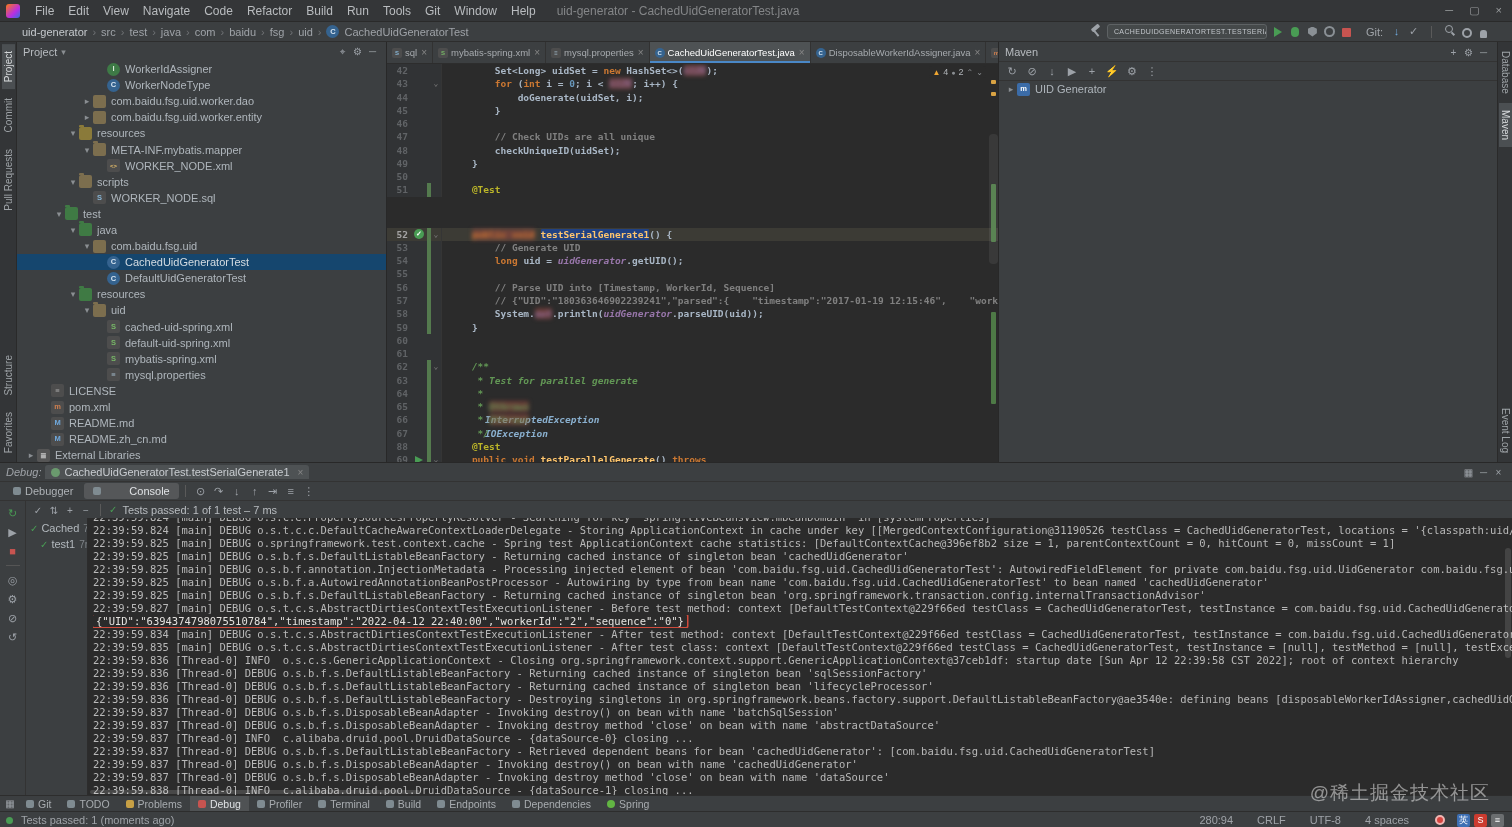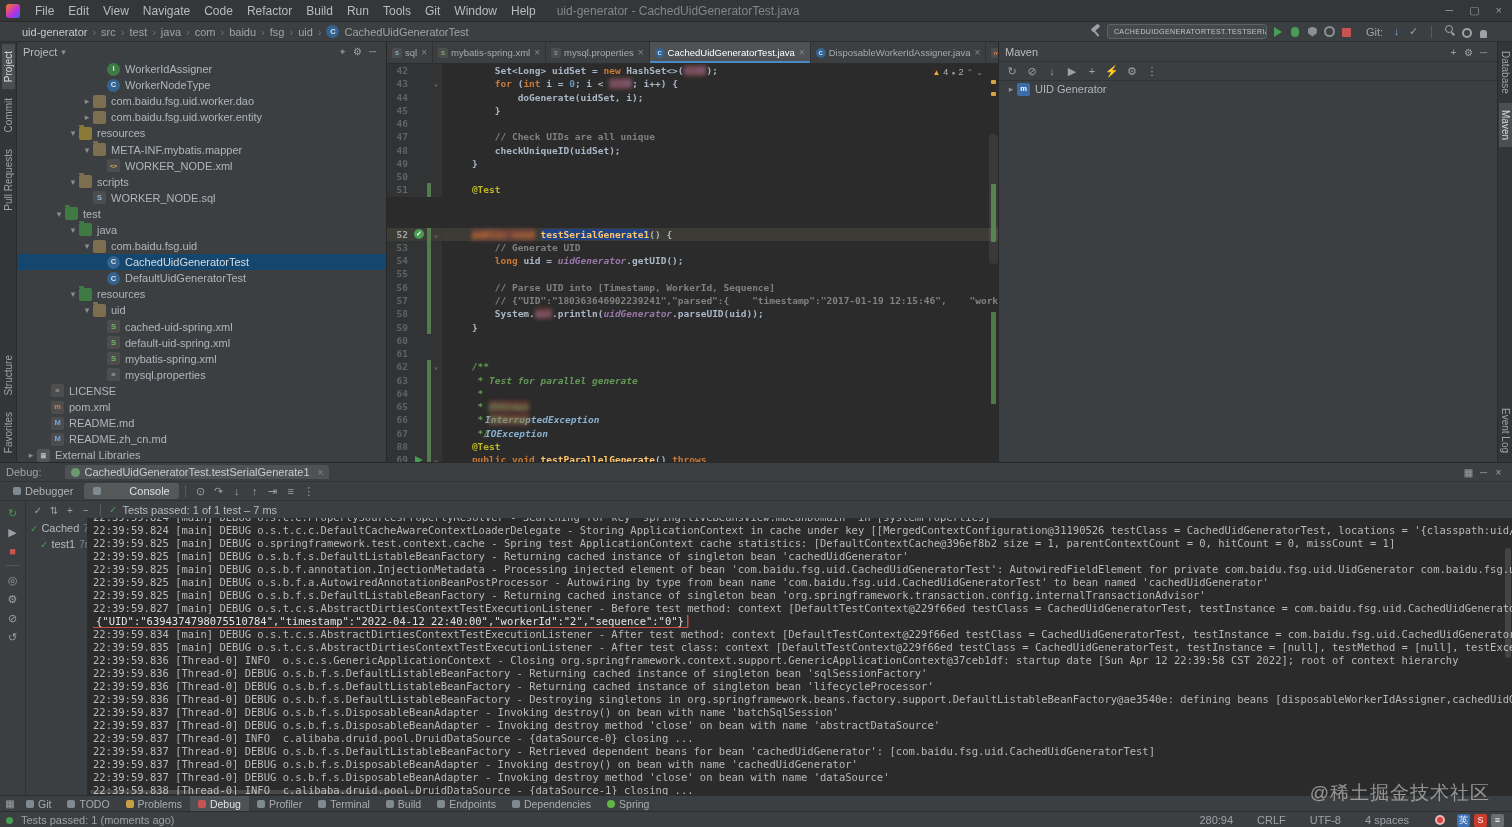--- a/index.html
+++ b/index.html
@@ -136,21 +136,21 @@
   
   .maven-panel { width:498px; background:#3c3f41; display:flex; flex-direction:column; flex:none; }
   .mtoolbar { height:20px; display:flex; align-items:center; gap:2px; padding:0 4px;
     border-top:1px solid #333; border-bottom:1px solid #333; flex:none; }
   .mico { width:18px; height:16px; display:inline-flex; align-items:center; justify-content:center;
     color:#9da2a8; font-size:11px; border-radius:3px; }
 
   
   .debug-panel { height:333px; background:#3c3f41; border-top:1px solid #282828; display:flex; flex-direction:column; flex:none; }
   .debug-header { height:18px; display:flex; align-items:center; font-size:11px; padding:0 6px; flex:none; }
-  .dbg-label { color:#9fa3a8; margin-right:24px; }
+  .dbg-label { color:#9fa3a8; margin-right:4px;font-style:italic; }
   .debug-tab { display:flex; align-items:center; gap:4px; background:#4e5254; padding:1px 6px; border-radius:3px 3px 0 0; color:#c9cdd1; }
   .dtab-ico { width:9px; height:9px; border-radius:50%; background:#6a9a6e; display:inline-block; }
   .view-bar { height:20px; display:flex; align-items:center; border-top:1px solid #333; border-bottom:1px solid #333; padding:0 4px; flex:none; }
   .view-tab { display:flex; align-items:center; gap:4px; font-size:11px; color:#aeb2b6; padding:2px 9px; border-radius:3px; }
   .view-tab.active { background:rgba(255,255,255,.13); color:#e0e3e6;gap:28px; }
   .mini-ico { width:8px; height:8px; border-radius:2px; background:#7f8b91; display:inline-block; flex:none; }
   .step { width:18px; height:16px; display:inline-flex; align-items:center; justify-content:center; color:#9da2a8; font-size:11px; }
   .debug-body { flex:1; display:flex; overflow:hidden; }
   .vtoolbar { width:26px; border-right:1px solid #333; display:flex; flex-direction:column; align-items:center; padding-top:4px; gap:3px; flex:none; }
   .vtb { width:18px; height:16px; display:flex; align-items:center; justify-content:center; font-size:11px; color:#9da2a8; }

